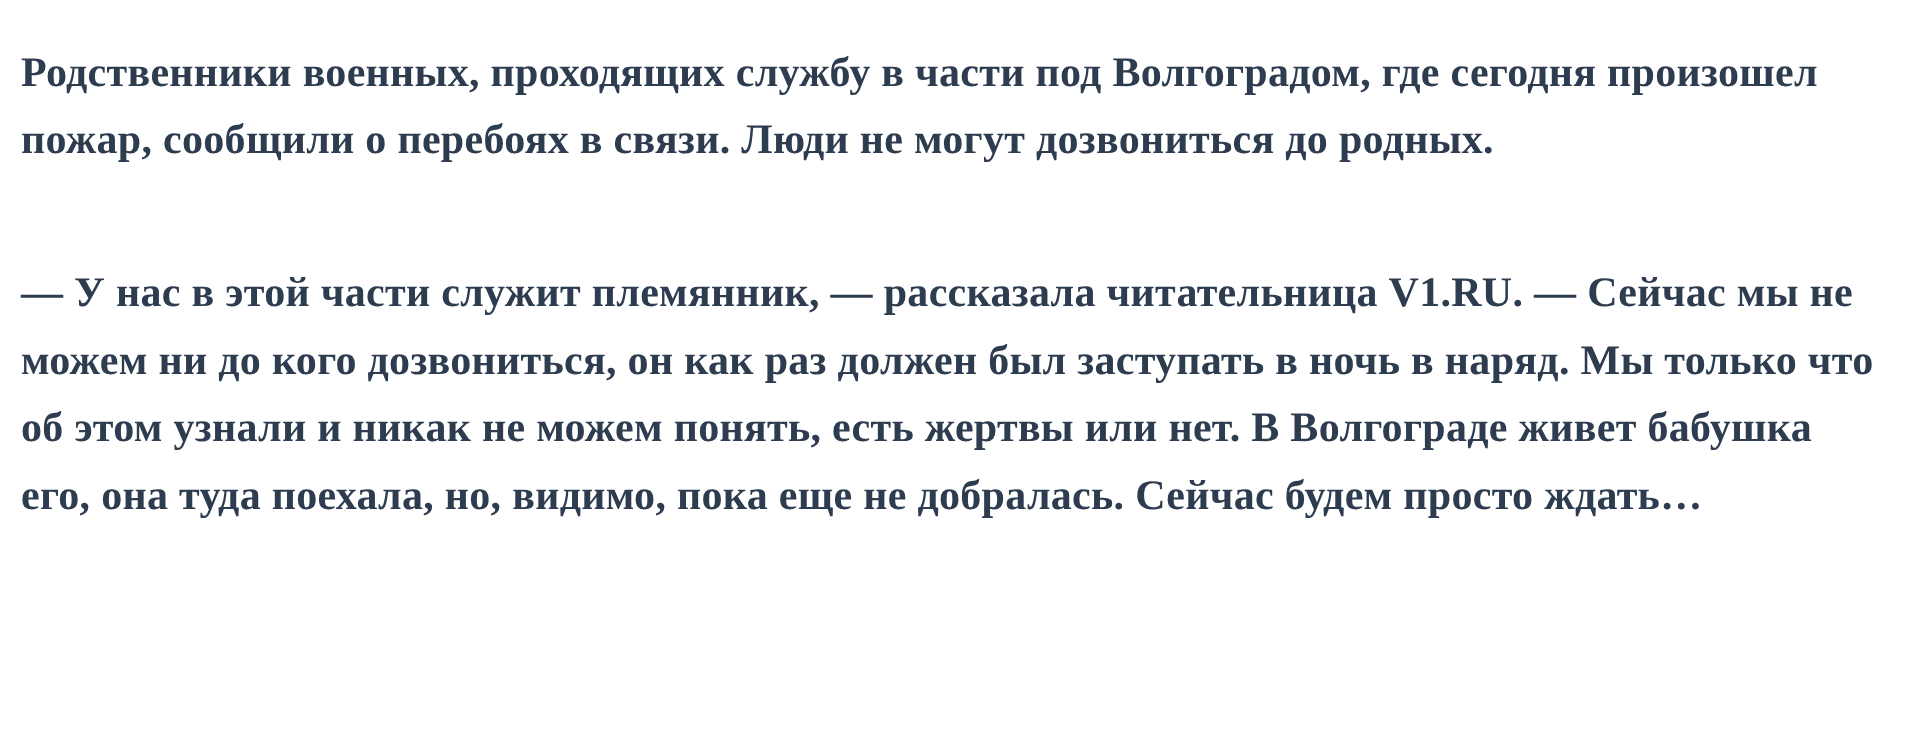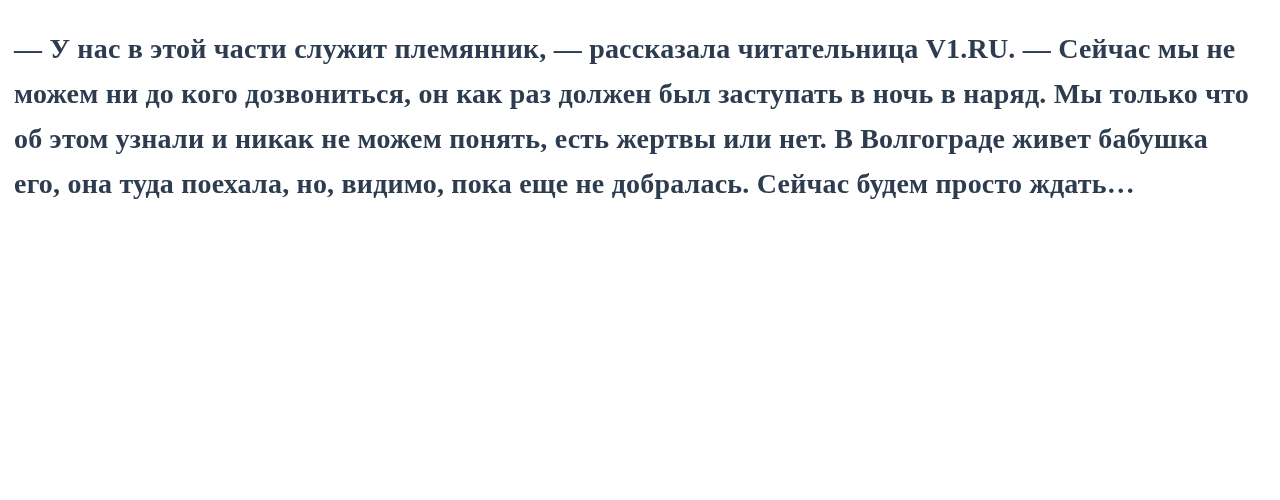--- a/index.html
+++ b/index.html
@@ -30,15 +30,16 @@
   }
   .article-text p:last-child {
     margin-bottom: 0;
   }
 </style>
 </head>
 <body>
 
 <div class="page">
   <div class="article-text">
+    <p>Родственники военных, проходящих службу в части под Волгоградом, где сегодня произошел пожар, сообщили о перебоях в связи. Люди не могут дозвониться до родных.</p>
     <p>— У нас в этой части служит племянник, — рассказала читательница V1.RU. — Сейчас мы не можем ни до кого дозвониться, он как раз должен был заступать в ночь в наряд. Мы только что об этом узнали и никак не можем понять, есть жертвы или нет. В Волгограде живет бабушка его, она туда поехала, но, видимо, пока еще не добралась. Сейчас будем просто ждать…</p>
   </div>
 </div>
 
 </body></html>

